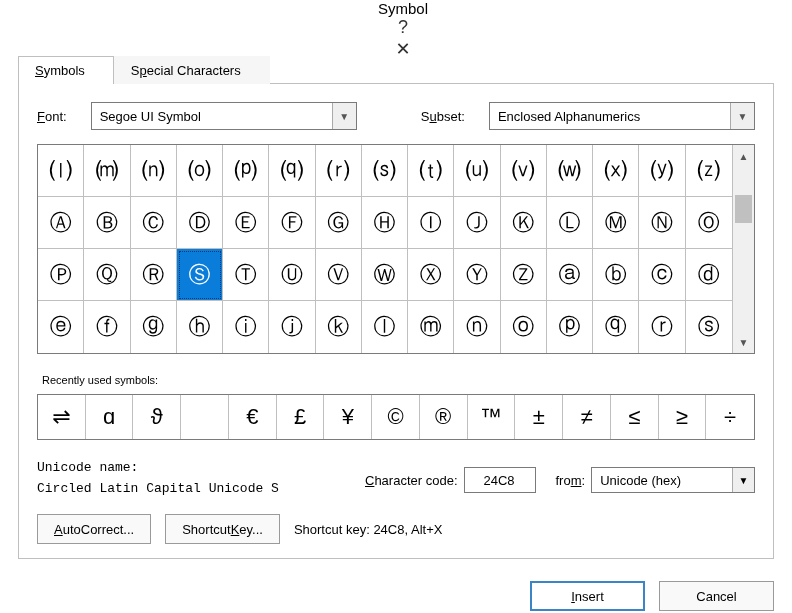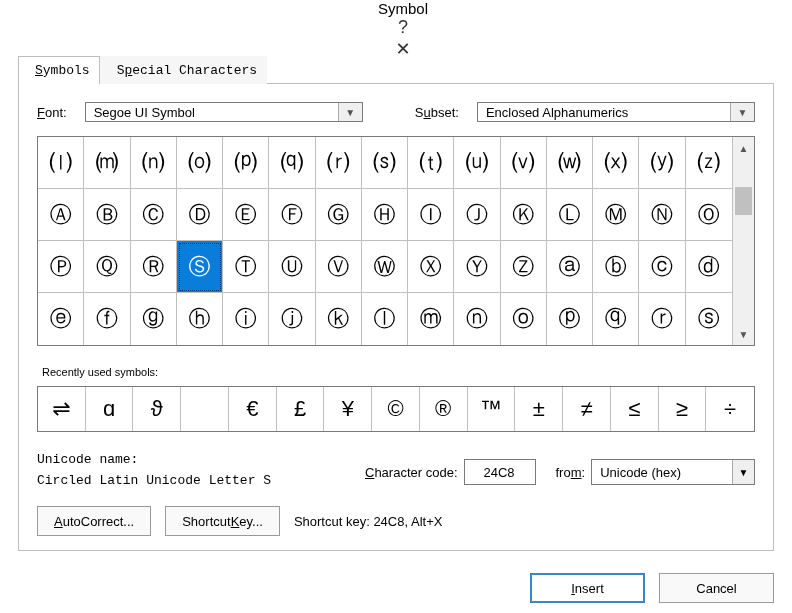--- a/index.html
+++ b/index.html
@@ -31,50 +31,49 @@
     padding: 8px 18px 12px 18px;
   }
   .tabstrip {
     display: flex;
     align-items: flex-end;
     border-bottom: 1px solid #bfbfbf;
     height: 32px;
     margin-top: 4px;
   }
   .tab {
-    padding: 6px 9px 6px 16px;
+    padding: 6px 28px 6px 16px;
     border: 1px solid transparent;
     border-bottom: none;
     position: relative;
     top: 1px;
     font-size: 13px;
     cursor: pointer;
     background:#f6f6f6;
-    font-family:Liberation Mono, monospace;
   }
   .tab.active {
     border-color: #bfbfbf;
     background: #fff;
   }
   .tab .ul { text-decoration: underline; }
   .panel {
     border: 1px solid #bfbfbf;
     border-top: none;
     padding: 18px 18px 14px 18px;
   }
-  .row { display: flex; align-items: center; gap: 18px; }
+  .row { display: flex; align-items: center; gap: 24px; }
   .row.first { margin-bottom: 14px; }
   .lbl { font-size: 13px; }
   .lbl .ul { text-decoration: underline; }
   .select {
     flex: 1;
     display: flex;
     align-items: center;
     border: 1px solid #7a7a7a;
-    height: 20px;
+    height: 28px;
     background: #fff;
   }
   .select input {
     flex: 1;
     border: none;
     outline: none;
     padding: 0 8px;
     font-size: 13px;
     height: 100%;
     background: transparent;
@@ -288,21 +287,21 @@
         <div class="rcell">±</div>
         <div class="rcell">≠</div>
         <div class="rcell">≤</div>
         <div class="rcell">≥</div>
         <div class="rcell">÷</div>
       </div>
 
     <div class="info-row">
       <div class="info-left">
         <div>Unicode name:</div>
-        <div class="uname">Circled Latin Unicode Letter S</div>
+        <div class="uname">Circled Latin Capital Unicode S</div>
       </div>
       <div class="info-right">
         <span class="lbl"><span class="ul">C</span><span>haracter code:</span></span>
         <input class="small-input" value="24C8" style="">
         <span style="width:8px"></span>
         <span class="lbl"><span>fro</span><span class="ul">m</span><span>:</span></span>
         <div class="small-select" style="flex:1">
           <span style="flex:1">Unicode (hex)</span>
           <div class="chev">▼</div>
         </div>

